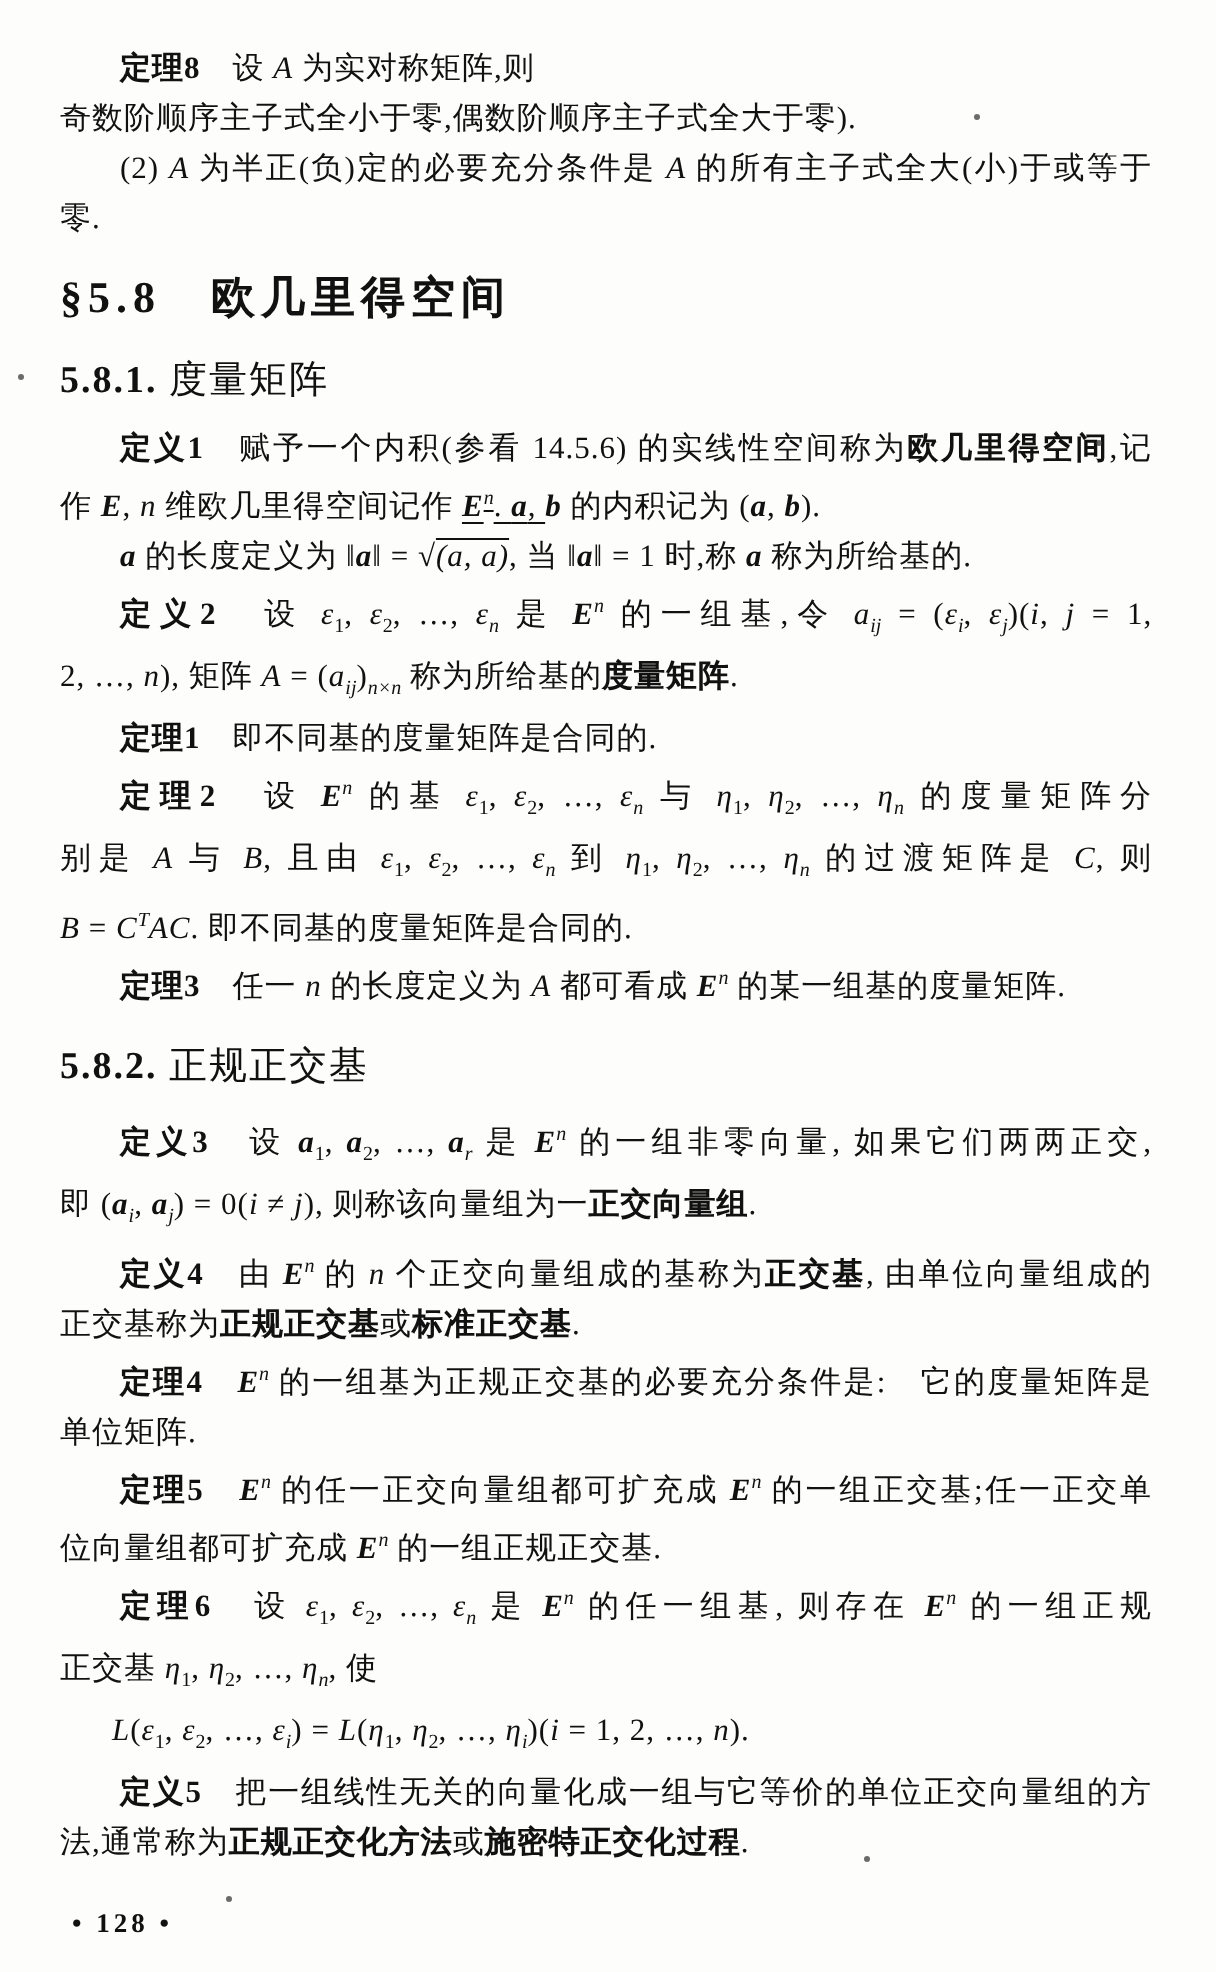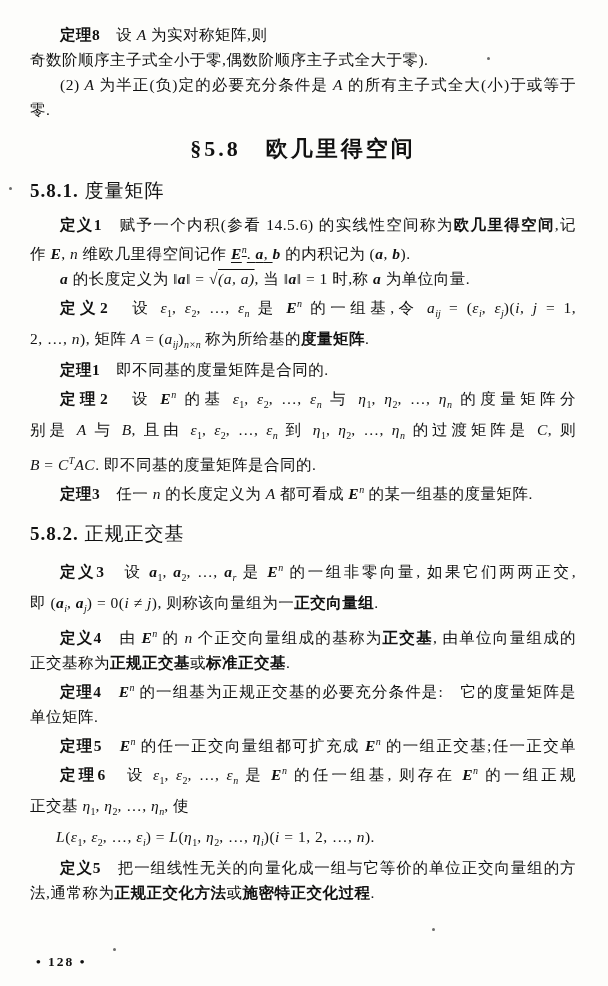--- a/index.html
+++ b/index.html
@@ -21,21 +21,20 @@
     font-size:15.5px;
     line-height:25px;
     min-height:25px;
     letter-spacing:0.5px;
     font-weight:500;
   }
   .indent{text-indent:30px;}
   .formula{padding-left:26px;}
   .fill{text-align:justify;text-align-last:justify;}
   .h1{
-    text-align:center;
     font-size:22px;line-height:28px;
     margin:13px 0 9px;
     font-weight:bold;letter-spacing:3px;
   }
   .h2{
     font-size:19px;line-height:28px;
     margin:14px 0 7px;letter-spacing:1px;font-family:Liberation Serif, serif;
   }
   .bd{font-weight:bold;}
   .it{font-style:italic;}
@@ -59,36 +58,37 @@
 <div class="page">
   <div class="flow">
       <div class="line indent"><span class="bd">定理8</span><span>　设 </span><span class="it">A</span><span> 为实对称矩阵,则</span></div>
       <div class="line body"><span>奇数阶顺序主子式全小于零,偶数阶顺序主子式全大于零).</span></div>
       <div class="line indent fill"><span>(2) </span><span class="it">A</span><span> 为半正(负)定的必要充分条件是 </span><span class="it">A</span><span> 的所有主子式全大(小)于或等于</span></div>
       <div class="line body"><span>零.</span></div>
       <div class="line h1"><span class="bd">§5.8　欧几里得空间</span></div>
       <div class="line h2"><span class="bd">5.8.1.</span><span> 度量矩阵</span></div>
       <div class="line indent fill"><span class="bd">定义1</span><span>　赋予一个内积(参看 14.5.6) 的实线性空间称为</span><span class="bd">欧几里得空间</span><span>,记</span></div>
       <div class="line body"><span>作 </span><span class="bd it">E</span><span>, </span><span class="it">n</span><span> 维欧几里得空间记作 </span><span class="bd it ul">E</span><span class="it sp ul">n</span><span class="ul">. </span><span class="bd it ul">a</span><span class="ul">, </span><span class="bd it">b</span><span> 的内积记为 (</span><span class="bd it">a</span><span>, </span><span class="bd it">b</span><span>).</span></div>
-      <div class="line indent"><span class="bd it">a</span><span> 的长度定义为 ‖</span><span class="bd it">a</span><span>‖ = √</span><span class="it ol">(a, a)</span><span>, 当 ‖</span><span class="bd it">a</span><span>‖ = 1 时,称 </span><span class="bd it">a</span><span> 为单位向量.</span></div>
+      <div class="line indent"><span class="bd it">a</span><span> 的长度定义为 ‖</span><span class="bd it">a</span><span>‖ = √</span><span class="it ol">(a, a)</span><span>, 当 ‖</span><span class="bd it">a</span><span>‖ = 1 时,称 </span><span class="bd it">a</span><span> 称为所给基的.</span></div>
       <div class="line indent fill"><span class="bd">定义2</span><span>　设 </span><span class="it">ε</span><span class="sb">1</span><span>, </span><span class="it">ε</span><span class="sb">2</span><span>, …, </span><span class="it">ε</span><span class="it sb">n</span><span> 是 </span><span class="bd it">E</span><span class="it sp">n</span><span> 的一组基,令 </span><span class="it">a</span><span class="it sb">ij</span><span> = (</span><span class="it">ε</span><span class="it sb">i</span><span>, </span><span class="it">ε</span><span class="it sb">j</span><span>)(</span><span class="it">i</span><span>, </span><span class="it">j</span><span> = 1,</span></div>
       <div class="line body"><span>2, …, </span><span class="it">n</span><span>), 矩阵 </span><span class="it">A</span><span> = (</span><span class="it">a</span><span class="it sb">ij</span><span>)</span><span class="it sb">n×n</span><span> 称为所给基的</span><span class="bd">度量矩阵</span><span>.</span></div>
       <div class="line indent"><span class="bd">定理1</span><span>　即不同基的度量矩阵是合同的.</span></div>
       <div class="line indent fill"><span class="bd">定理2</span><span>　设 </span><span class="bd it">E</span><span class="it sp">n</span><span> 的基 </span><span class="it">ε</span><span class="sb">1</span><span>, </span><span class="it">ε</span><span class="sb">2</span><span>, …, </span><span class="it">ε</span><span class="it sb">n</span><span> 与 </span><span class="it">η</span><span class="sb">1</span><span>, </span><span class="it">η</span><span class="sb">2</span><span>, …, </span><span class="it">η</span><span class="it sb">n</span><span> 的度量矩阵分</span></div>
       <div class="line body fill"><span>别是 </span><span class="it">A</span><span> 与 </span><span class="it">B</span><span>, 且由 </span><span class="it">ε</span><span class="sb">1</span><span>, </span><span class="it">ε</span><span class="sb">2</span><span>, …, </span><span class="it">ε</span><span class="it sb">n</span><span> 到 </span><span class="it">η</span><span class="sb">1</span><span>, </span><span class="it">η</span><span class="sb">2</span><span>, …, </span><span class="it">η</span><span class="it sb">n</span><span> 的过渡矩阵是 </span><span class="it">C</span><span>, 则</span></div>
       <div class="line body"><span class="it">B</span><span> = </span><span class="it">C</span><span class="it sp">T</span><span class="it">AC</span><span>. 即不同基的度量矩阵是合同的.</span></div>
       <div class="line indent"><span class="bd">定理3</span><span>　任一 </span><span class="it">n</span><span> 的长度定义为 </span><span class="it">A</span><span> 都可看成 </span><span class="bd it">E</span><span class="it sp">n</span><span> 的某一组基的度量矩阵.</span></div>
       <div class="line h2"><span class="bd">5.8.2.</span><span> 正规正交基</span></div>
       <div class="line indent fill"><span class="bd">定义3</span><span>　设 </span><span class="bd it">a</span><span class="sb">1</span><span>, </span><span class="bd it">a</span><span class="sb">2</span><span>, …, </span><span class="bd it">a</span><span class="it sb">r</span><span> 是 </span><span class="bd it">E</span><span class="it sp">n</span><span> 的一组非零向量, 如果它们两两正交,</span></div>
       <div class="line body"><span>即 (</span><span class="bd it">a</span><span class="it sb">i</span><span>, </span><span class="bd it">a</span><span class="it sb">j</span><span>) = 0(</span><span class="it">i</span><span> ≠ </span><span class="it">j</span><span>), 则称该向量组为一</span><span class="bd">正交向量组</span><span>.</span></div>
       <div class="line indent fill"><span class="bd">定义4</span><span>　由 </span><span class="bd it">E</span><span class="it sp">n</span><span> 的 </span><span class="it">n</span><span> 个正交向量组成的基称为</span><span class="bd">正交基</span><span>, 由单位向量组成的</span></div>
       <div class="line body"><span>正交基称为</span><span class="bd">正规正交基</span><span>或</span><span class="bd">标准正交基</span><span>.</span></div>
       <div class="line indent fill"><span class="bd">定理4</span><span>　</span><span class="bd it">E</span><span class="it sp">n</span><span> 的一组基为正规正交基的必要充分条件是:　它的度量矩阵是</span></div>
       <div class="line body"><span>单位矩阵.</span></div>
       <div class="line indent fill"><span class="bd">定理5</span><span>　</span><span class="bd it">E</span><span class="it sp">n</span><span> 的任一正交向量组都可扩充成 </span><span class="bd it">E</span><span class="it sp">n</span><span> 的一组正交基;任一正交单</span></div>
+      <div class="line body"><span>位向量组都可扩充成 </span><span class="bd it">E</span><span class="it sp">n</span><span> 的一组正规正交基.</span></div>
       <div class="line indent fill"><span class="bd">定理6</span><span>　设 </span><span class="it">ε</span><span class="sb">1</span><span>, </span><span class="it">ε</span><span class="sb">2</span><span>, …, </span><span class="it">ε</span><span class="it sb">n</span><span> 是 </span><span class="bd it">E</span><span class="it sp">n</span><span> 的任一组基, 则存在 </span><span class="bd it">E</span><span class="it sp">n</span><span> 的一组正规</span></div>
       <div class="line body"><span>正交基 </span><span class="it">η</span><span class="sb">1</span><span>, </span><span class="it">η</span><span class="sb">2</span><span>, …, </span><span class="it">η</span><span class="it sb">n</span><span>, 使</span></div>
       <div class="line formula"><span class="it">L</span><span>(</span><span class="it">ε</span><span class="sb">1</span><span>, </span><span class="it">ε</span><span class="sb">2</span><span>, …, </span><span class="it">ε</span><span class="it sb">i</span><span>) = </span><span class="it">L</span><span>(</span><span class="it">η</span><span class="sb">1</span><span>, </span><span class="it">η</span><span class="sb">2</span><span>, …, </span><span class="it">η</span><span class="it sb">i</span><span>)(</span><span class="it">i</span><span> = 1, 2, …, </span><span class="it">n</span><span>).</span></div>
       <div class="line indent fill"><span class="bd">定义5</span><span>　把一组线性无关的向量化成一组与它等价的单位正交向量组的方</span></div>
       <div class="line body"><span>法,通常称为</span><span class="bd">正规正交化方法</span><span>或</span><span class="bd">施密特正交化过程</span><span>.</span></div>
       <div class="line indent"></div>
     </div>
 
   <div class="pagenum">• 128 •</div>
 

